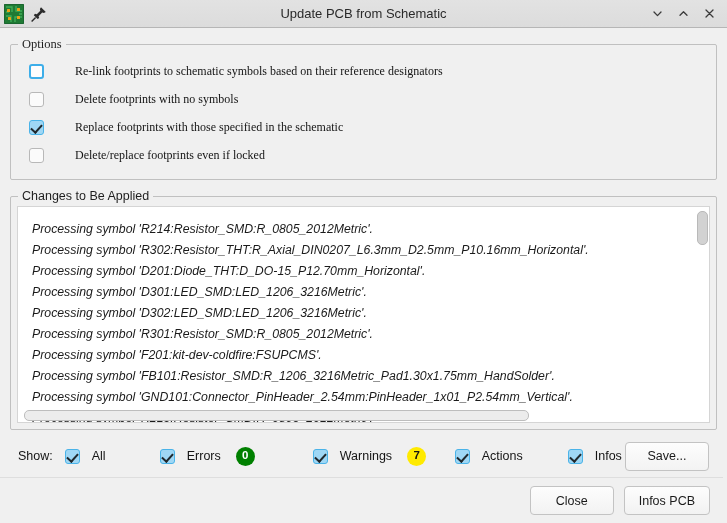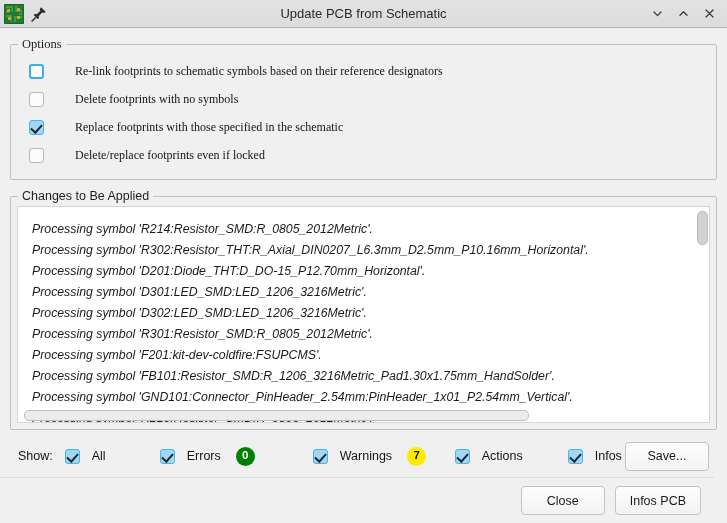--- a/index.html
+++ b/index.html
@@ -251,21 +251,21 @@
     align-items: center;
     justify-content: center;
     cursor: default;
     font-family: "Liberation Sans", sans-serif;
   }
 
   
   .footer {
     position: absolute;
     left: 0;
-    right: 13px;
+    right: 4px;
     bottom: 0;
     height: 46px;
     background: #f0f0f0;
     border-top: 1px solid #dedede;
     display: flex;
     align-items: center;
     justify-content: flex-end;
     gap: 10px;
     padding-right: 13px;
     box-sizing: border-box;

